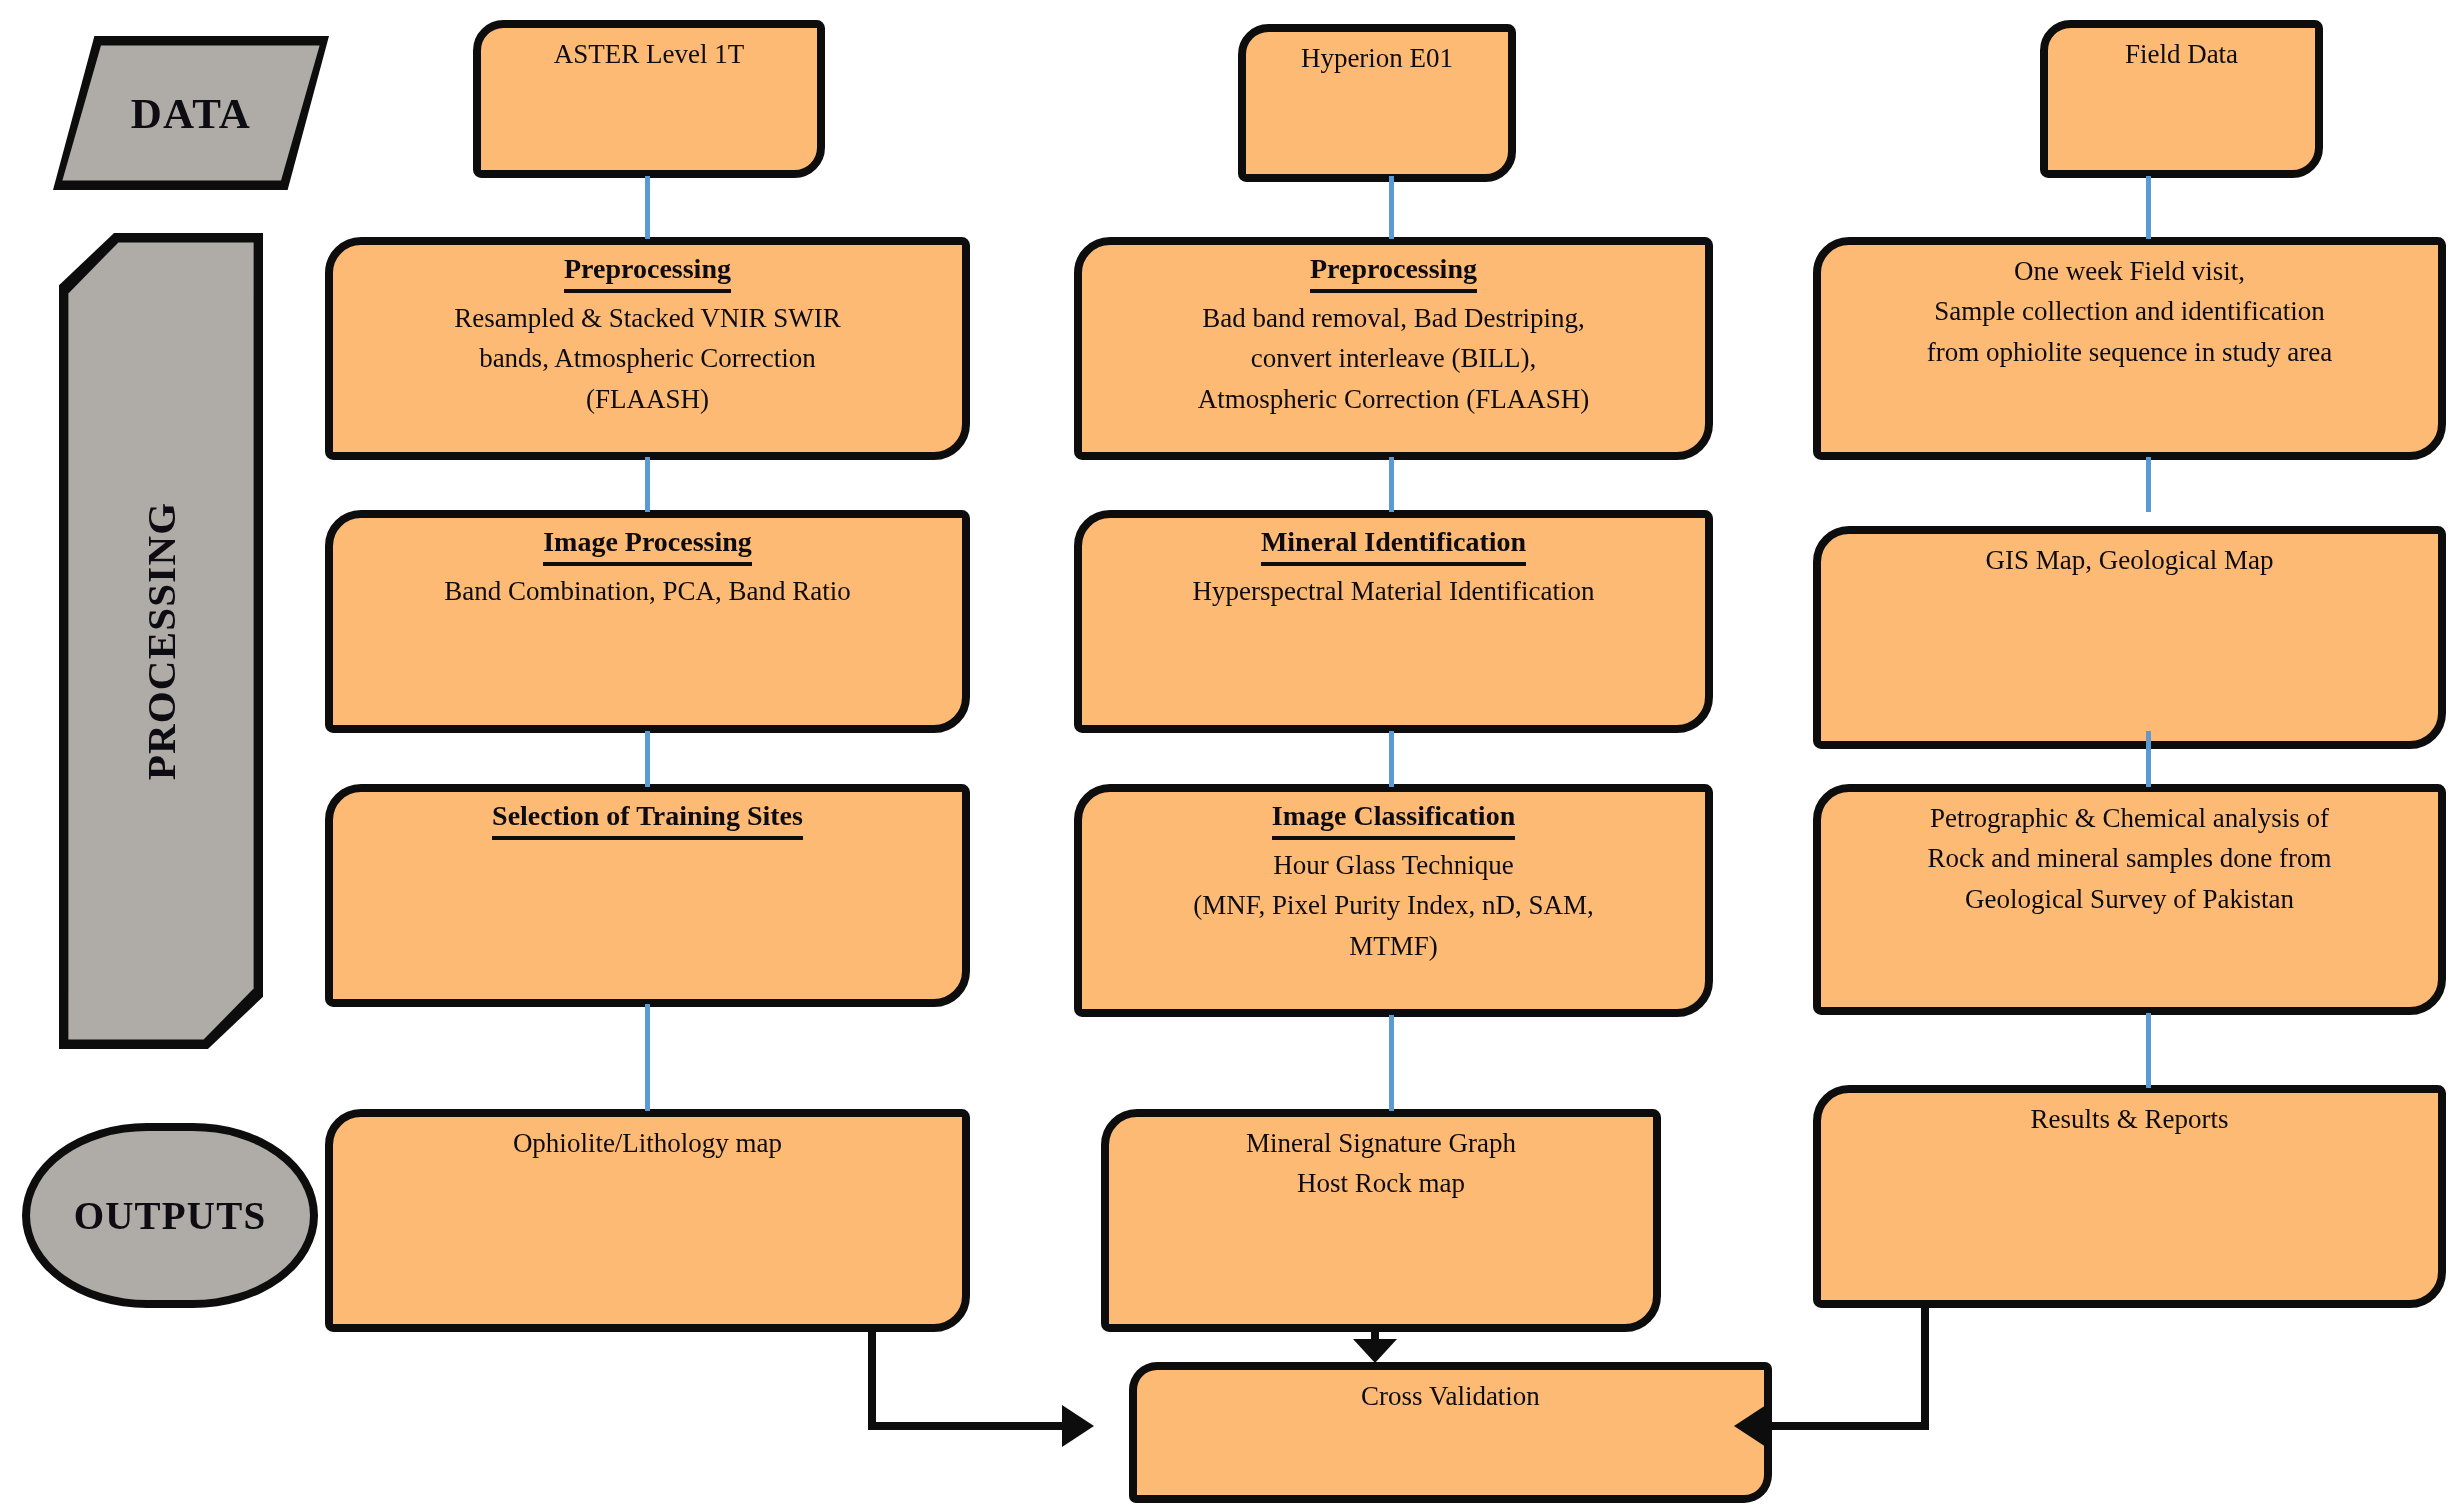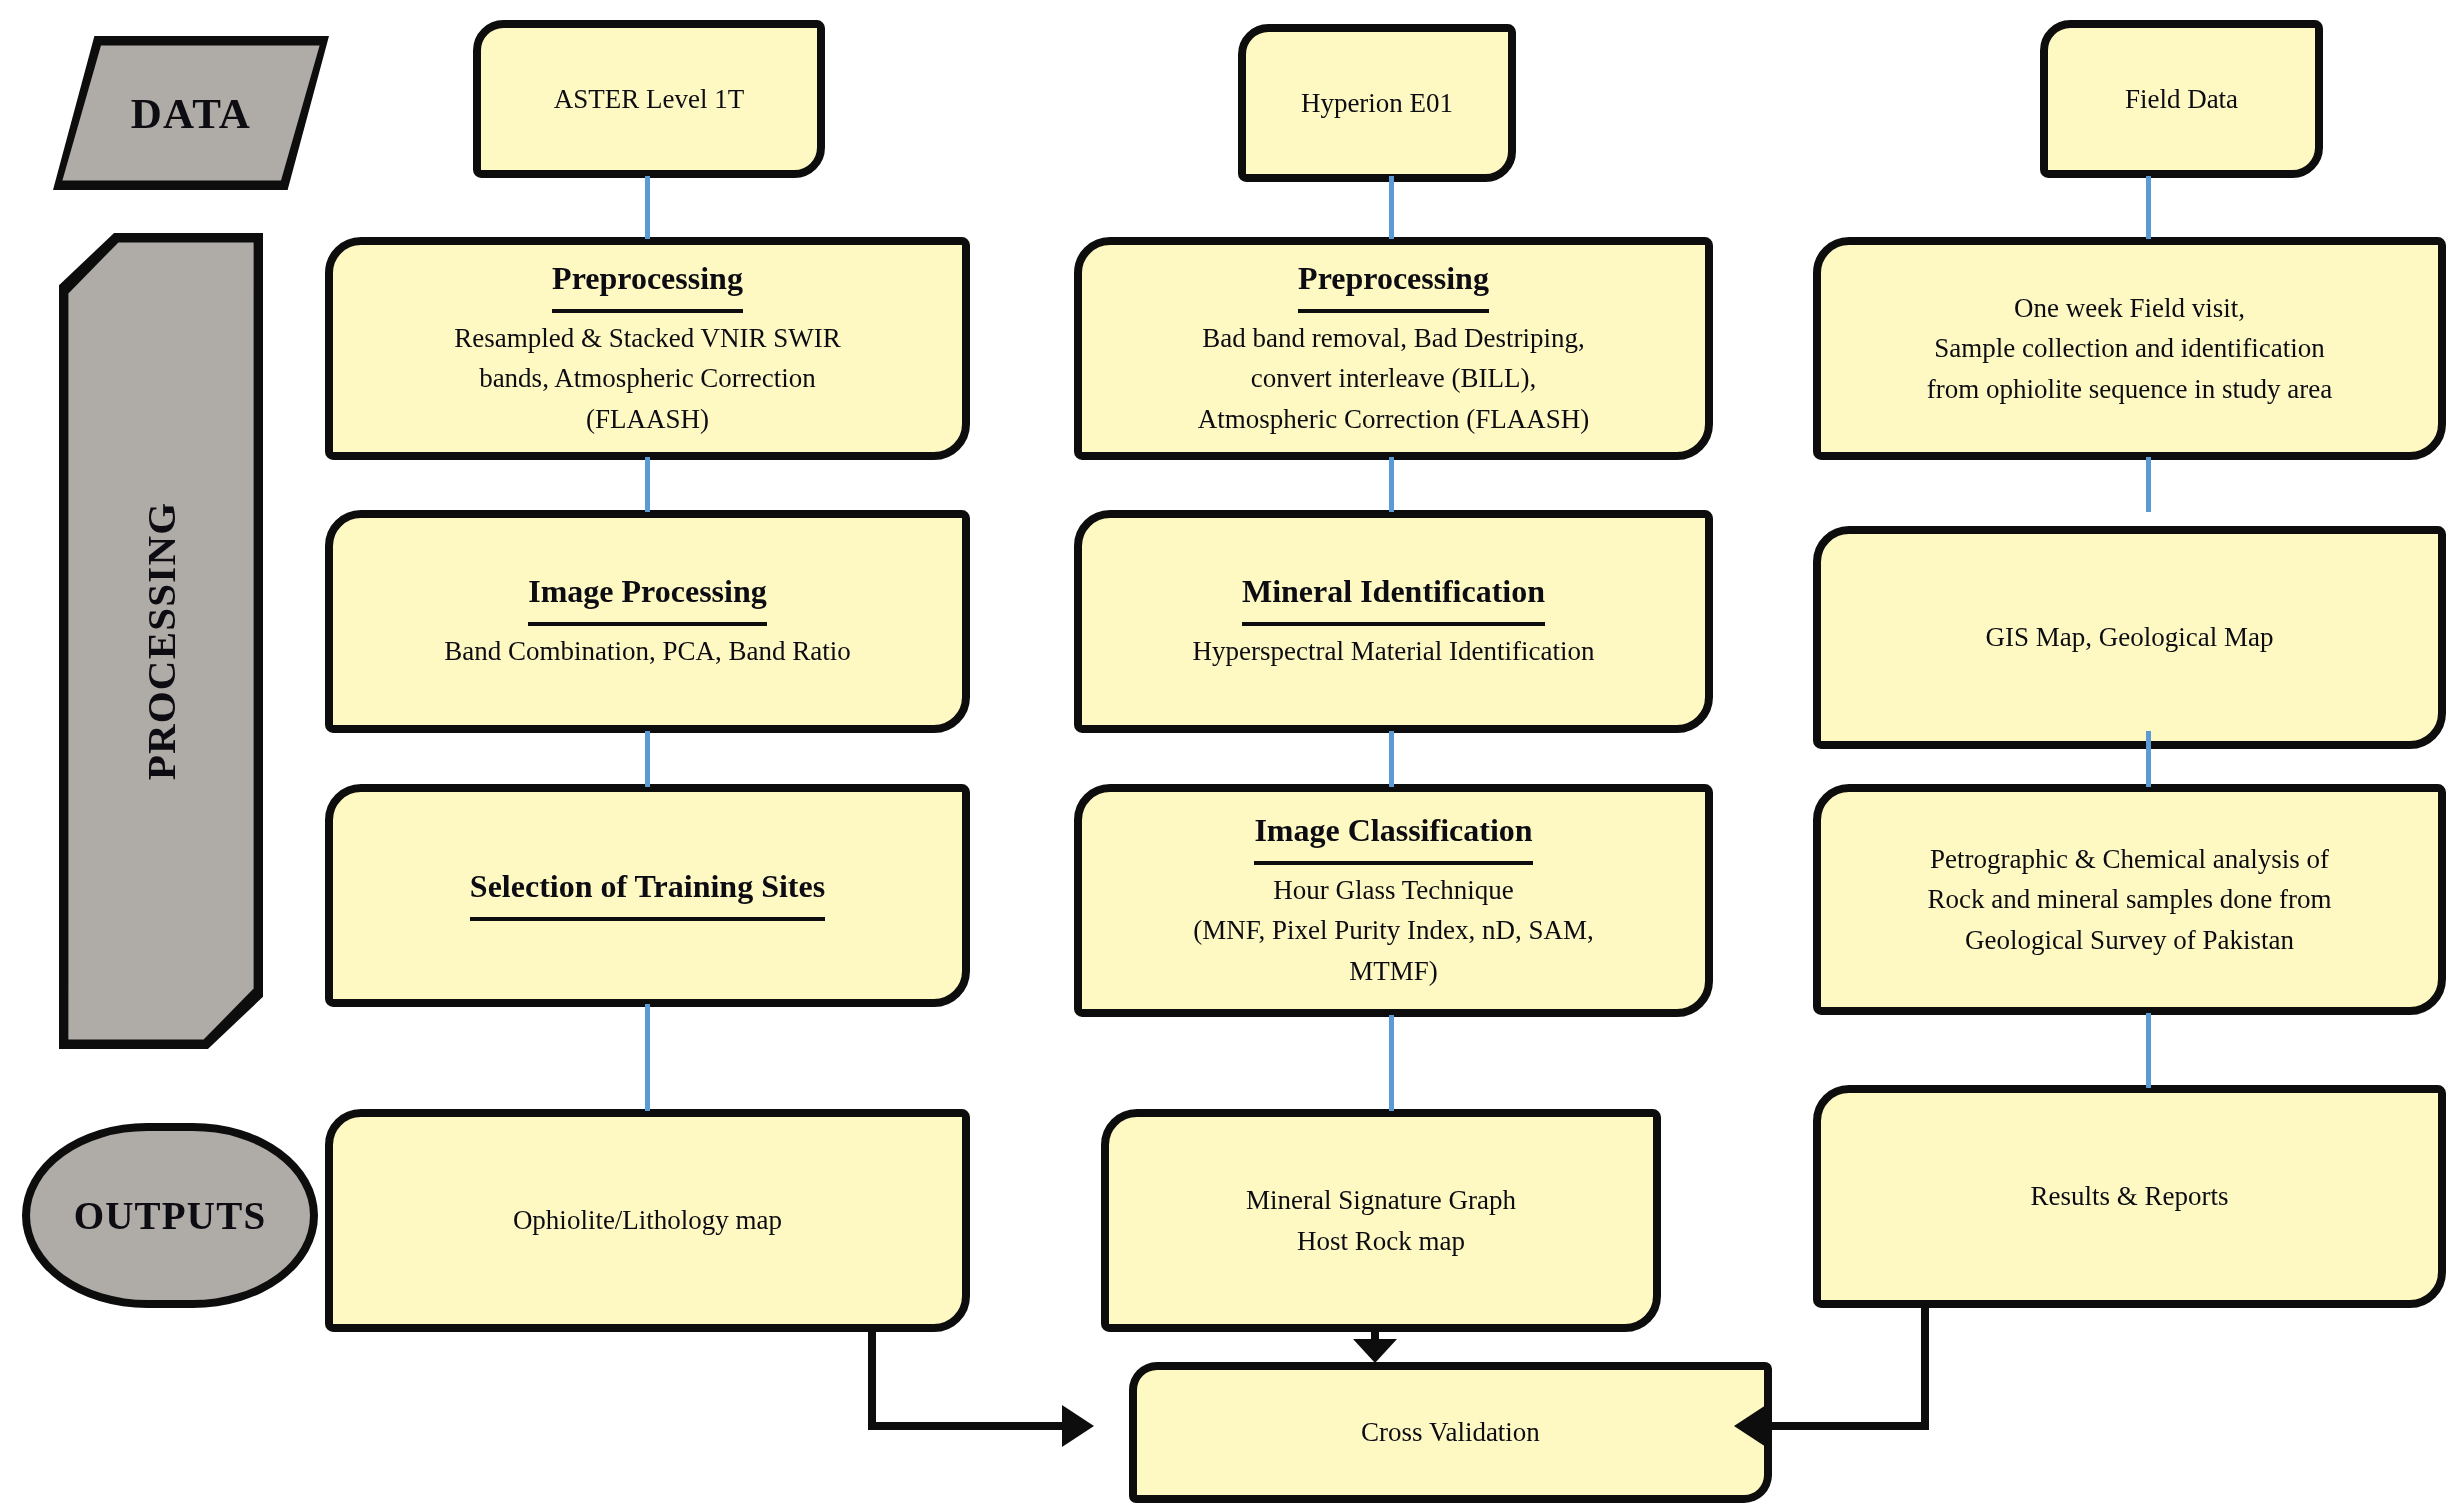--- a/index.html
+++ b/index.html
@@ -9,39 +9,39 @@
     height: 1510px;
     background: #ffffff;
     overflow: hidden;
     font-family: "Liberation Serif", "DejaVu Serif", serif;
     color: #0c0c12;
   }
 
   
   .blue-box {
     position: absolute;
-    background: #fef9c3;
+    background: #fdba74;
     border: 8.2px solid #0d0d0d;
     border-radius: 36px 8.2px 36px 8.2px;
     box-sizing: border-box;
     display: flex;
     flex-direction: column;
     align-items: center;
-    justify-content: center;
+    justify-content: flex-start;
     text-align: center;
     font-size: 27px;
     line-height: 1.5;
     padding: 5.9px 17.6px;
   }
   .blue-box .step-title {
     font-weight: bold;
-    font-size: 32px;
+    font-size: 28px;
     display: inline-block;
     border-bottom: 4.1px solid #0d0d0d;
-    padding-bottom: 11px;
+    padding-bottom: 3px;
     margin-bottom: 4.7px;
     line-height: 1.25;
   }
   .blue-box .step-body { white-space: pre-line; }
 
   
   .clip-outer { position: absolute; background: #0d0d0d; }
   .clip-inner {
     position: absolute;
     top: 9.4px; left: 9.4px; right: 9.4px; bottom: 9.4px;

